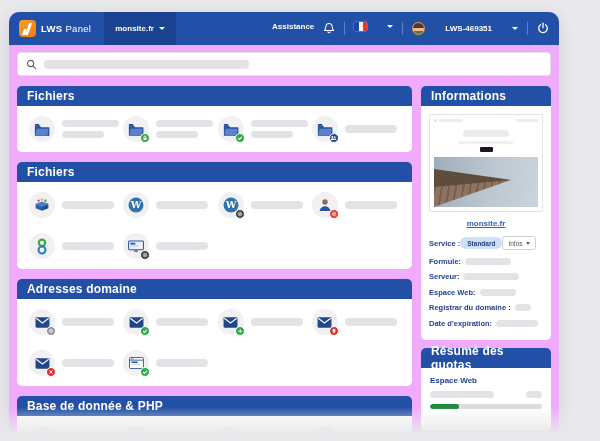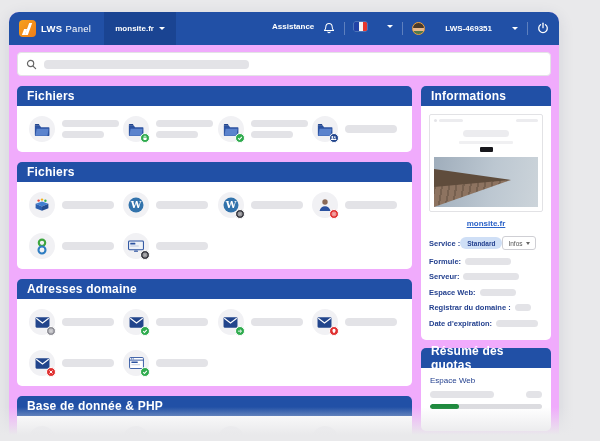--- a/index.html
+++ b/index.html
@@ -73,21 +73,21 @@
   .pv-under{position:absolute;inset:0;background:repeating-linear-gradient(100deg,#8d7360 0 5px,#76604f 5px 7px);clip-path:polygon(0 60%,74% 46%,0 100%);}
   .site-link{display:block;text-align:center;color:#2c63c8;font-size:8px;font-weight:bold;text-decoration:underline;margin-top:7px;cursor:pointer;}
   .svc-row{display:flex;align-items:center;margin-top:8px;flex-wrap:nowrap;}
   .lab{color:#24418f;font-size:7.5px;font-weight:bold;white-space:nowrap;}
   .badge-pill{background:#cfdff6;color:#24418f;font-size:6.5px;font-weight:bold;padding:2.5px 7px;border-radius:8px;white-space:nowrap;}
   .infos-btn{display:flex;align-items:center;gap:3px;background:#fff;border:1px solid #cfcfd4;border-radius:3px;padding:2.5px 5px;font-size:6.5px;color:#555;cursor:pointer;white-space:nowrap;}
   .caret-dark{width:0;height:0;border-left:2.5px solid transparent;border-right:2.5px solid transparent;border-top:3px solid #666;display:inline-block;}
   .info-row{display:flex;align-items:center;gap:4px;margin-top:6.5px;}
   .val-sk{height:7px;flex:none;}
   .quota-body{padding:8px 9px 22px;}
-  .q-label{color:#24418f;font-size:8px;font-weight:normal;display:block;}
+  .q-label{color:#24418f;font-size:8px;font-weight:bold;display:block;}
   .q-row{display:flex;align-items:center;margin-top:6px;}
   .q-sk1{width:64px;height:7px;}
   .q-sp{flex:1;}
   .q-sk2{width:16px;height:7px;}
   .q-track{margin-top:6px;height:5px;background:#dcdce0;border-radius:3px;overflow:hidden;}
   .q-fill{height:100%;border-radius:3px;}
   
   .fade{position:absolute;left:0;right:0;bottom:0;height:34px;background:linear-gradient(180deg,rgba(233,233,235,0),#e9e9eb 82%);pointer-events:none;z-index:9;}
 </style>
 </head>

